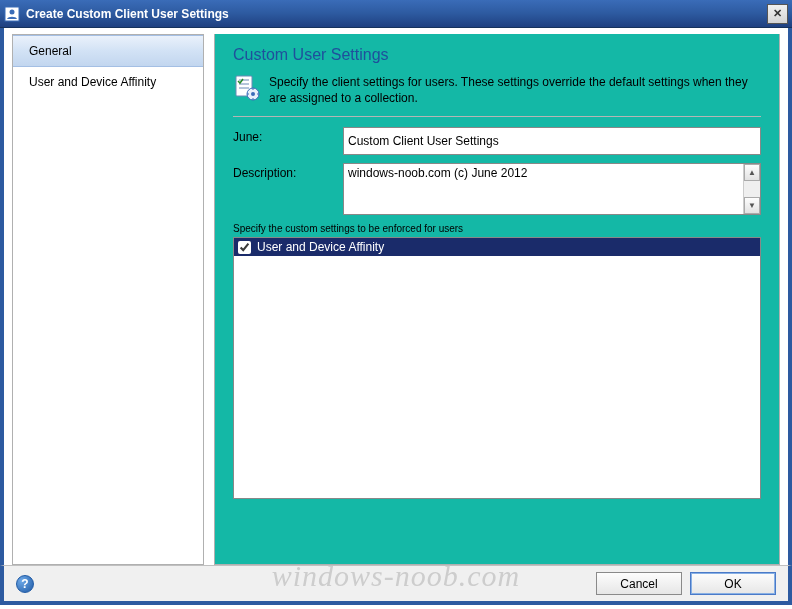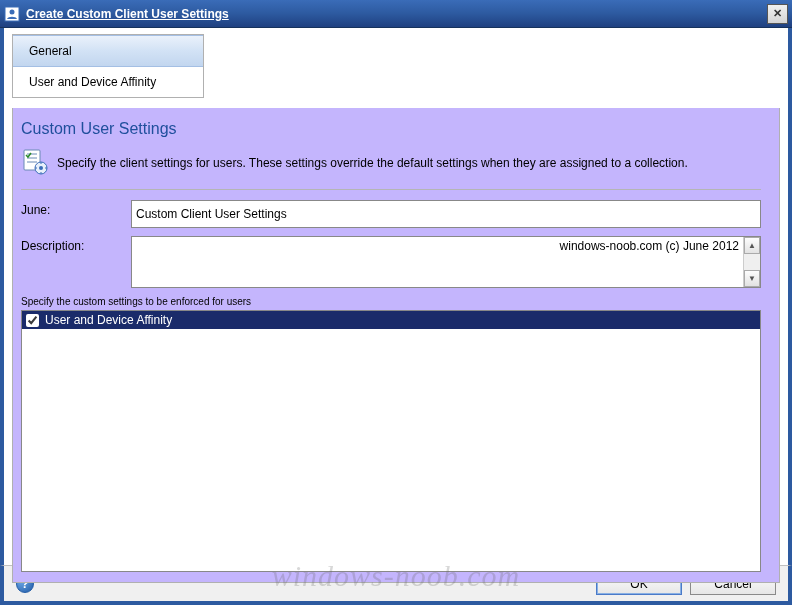--- a/index.html
+++ b/index.html
@@ -24,42 +24,40 @@
   }
   .titlebar .app-icon {
     width: 16px; height: 16px;
     margin-right: 6px;
     display: flex; align-items: center; justify-content: center;
   }
   .titlebar .title-text {
     font-weight: bold;
     font-size: 12px;
     flex: 1;
-    text-decoration: underline;
   }
   .titlebar .close-btn {
     width: 21px; height: 20px;
     background: linear-gradient(to bottom, #f0f0f0, #d5d5d5);
     border: 1px solid #555;
     display: flex; align-items: center; justify-content: center;
     font-family: Arial, sans-serif;
     font-size: 11px;
     font-weight: bold;
     color: #333;
     cursor: pointer;
   }
   .window-body {
     display: flex;
     height: 537px;
     background: #fff;
     border-left: 4px solid #2d5aa0;
     border-right: 4px solid #2d5aa0;
     padding: 6px 8px 0 8px;
     gap: 10px;
-    flex-direction: column;
   }
   .sidebar {
     width: 192px;
     border: 1px solid #b0b0b0;
     background: #fff;
   }
   .sidebar-item {
     padding: 8px 16px;
     font-size: 12px;
     color: #000;
@@ -67,34 +65,34 @@
   }
   .sidebar-item.selected {
     background: linear-gradient(to bottom, #eaf1fb 0%, #d2e2f5 50%, #c2d6ef 100%);
     border-top: 1px solid #a4bfe4;
     border-bottom: 1px solid #a4bfe4;
   }
   .main-panel {
     flex: 1;
     border: 1px solid #b0b0b0;
     border-top: none;
-    padding: 12px 18px 10px 8px;
+    padding: 12px 18px 10px 18px;
     position: relative;
-    background: #c4b5fd;
+    background: #14b8a6;
   }
   .main-heading {
     color: #1f4f9c;
     font-size: 16px;
     font-weight: 400;
     margin-bottom: 10px;
   }
   .intro-row {
     display: flex;
     gap: 8px;
-    align-items: center;
+    align-items: flex-start;
     margin-bottom: 10px;
   }
   .intro-icon {
     width: 28px; flex-shrink: 0;
   }
   .intro-text {
     font-size: 12px;
     color: #000;
     line-height: 1.35;
   }
@@ -121,21 +119,20 @@
     font-family: inherit;
     font-size: 12px;
     background: #fff;
   }
   .textarea-wrap {
     flex: 1;
     display: flex;
     border: 1px solid #888;
     height: 52px;
     background: #fff;
-    text-align: right;
   }
   .textarea-content {
     flex: 1;
     padding: 2px 4px;
     font-size: 12px;
     overflow: hidden;
   }
   .textarea-scroll {
     width: 17px;
     border-left: 1px solid #ccc;
@@ -299,17 +296,17 @@
         <input type="checkbox" checked="" style="">
         <span>User and Device Affinity</span>
       </div>
     </div>
   </div>
 </div>
 
 <div class="footer">
   <div class="help-icon">?</div>
   <div class="footer-spacer"></div>
+  <button class="btn">Cancel</button>
   <button class="btn default">OK</button>
-  <button class="btn">Cancel</button>
 </div>
 
 <div class="watermark">windows-noob.com</div>
 
 </body></html>

